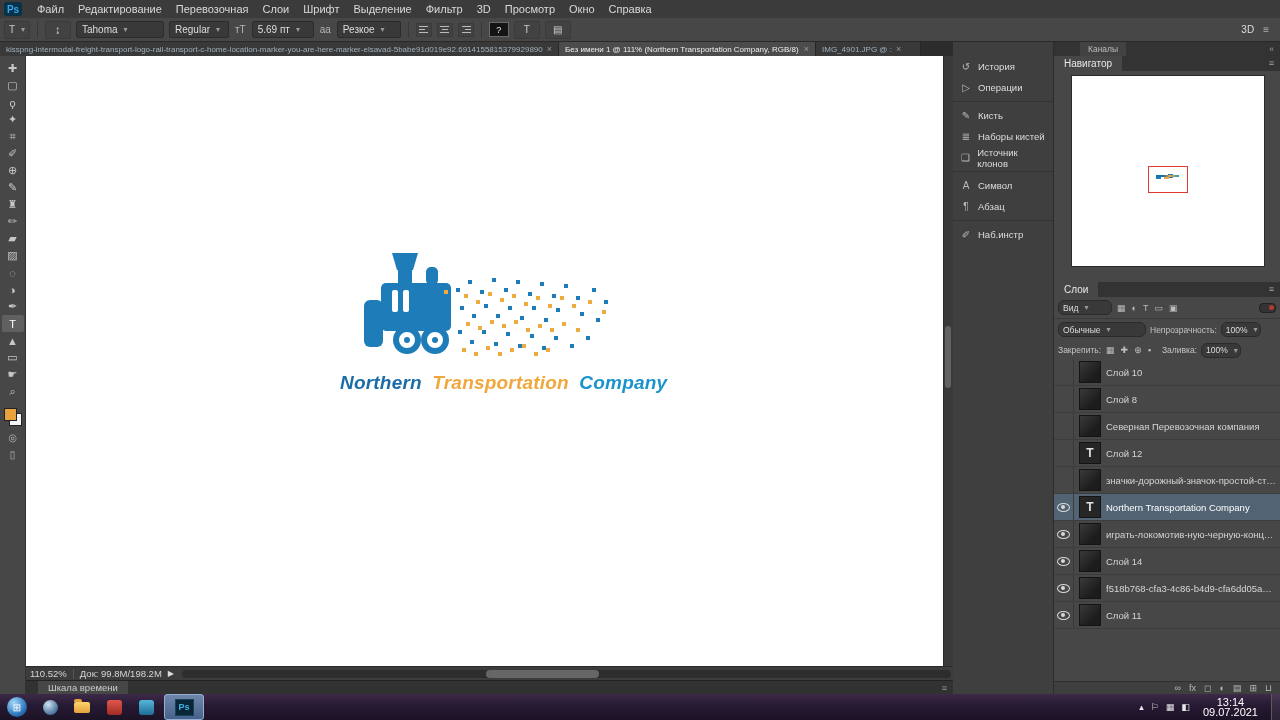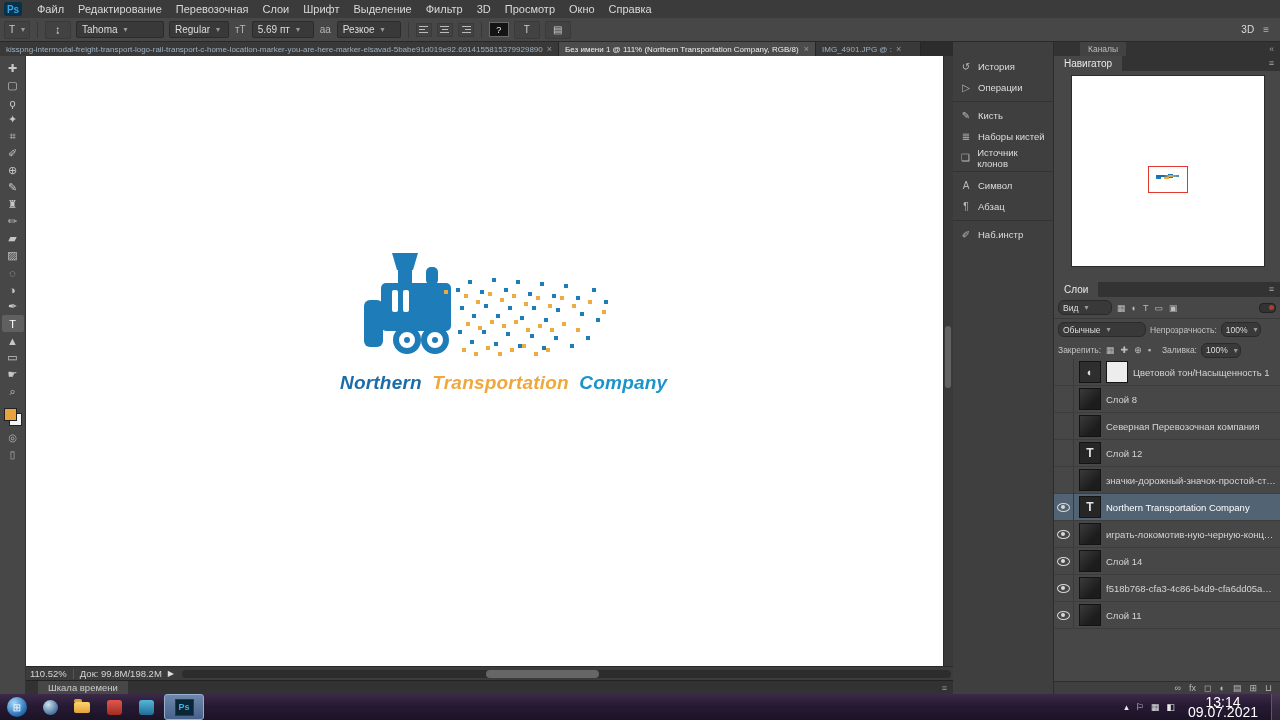--- a/index.html
+++ b/index.html
@@ -108,21 +108,21 @@
   .start-orb{width:20px;height:20px;border-radius:50%;margin:0 7px;background:radial-gradient(circle at 35% 30%,#a6d8f8,#2f7ac0 60%,#123a6b);display:flex;align-items:center;justify-content:center;color:#fff;font-size:10px;}
   .tb-icon{width:30px;height:24px;display:flex;align-items:center;justify-content:center;border-radius:2px;margin:0 1px;}
   .ic-globe{width:15px;height:15px;border-radius:50%;background:radial-gradient(circle at 35% 30%,#cfe3ef,#5b82a8 60%,#25476b);}
   .ic-folder{width:16px;height:11px;background:linear-gradient(#ffd46b,#e2a23c);border-radius:2px;position:relative;}
   .ic-folder::before{content:"";position:absolute;left:0;top:-3px;width:8px;height:3px;background:#e2a23c;border-radius:2px 2px 0 0;}
   .ic-red{width:15px;height:15px;background:linear-gradient(#e2574b,#a02c22);border-radius:3px;}
   .ic-teal{width:15px;height:15px;background:linear-gradient(#55b7d9,#1f6d96);border-radius:3px;}
   .tb-ps{width:38px;height:24px;margin-left:2px;background:linear-gradient(#70880aa,#46628a);background:linear-gradient(#6f87aa,#46628a);border:1px solid #93b0d2;border-radius:3px;display:flex;align-items:center;justify-content:center;}
   .tb-ps .psq{width:17px;height:15px;background:#0a2636;color:#3ab3ec;font-size:9px;font-weight:bold;display:flex;align-items:center;justify-content:center;border:1px solid #3ab3ec33;}
   .tray{margin-left:auto;display:flex;align-items:center;gap:7px;color:#e8e8e8;font-size:9px;}
-  .clock{display:flex;flex-direction:column;align-items:center;justify-content:center;font-size:14px;line-height:10.5px;color:#fff;margin:0 6px;}
+  .clock{display:flex;flex-direction:column;align-items:center;justify-content:center;font-size:11px;line-height:10.5px;color:#fff;margin:0 6px;}
   .show-desktop{width:8px;height:26px;border-left:1px solid #5a5a5a;background:rgba(255,255,255,0.07);}
 </style>
 </head>
 <body>
 
 <div id="app">
 
   <div class="menubar">
     <span class="ps-logo">Ps</span>
     <span class="menu-item">Файл</span>
@@ -420,23 +420,22 @@
         <span class="fico">▪</span>
         <span class="tiny-label" style="margin-left:6px">Заливка:</span>
         <span class="mini-field dd" style="width:30px">100%</span>
       </div>
 
       <div class="layer-list">
         <div class="layer-row">
           <span class="eye-cell">
               <span class="eye hidden"></span>
             </span>
-          <span class="thumb adj"></span>
-          <span class="mask"></span>
-          <span class="layer-name">Цветовой тон/Насыщенность 1</span>
+          <span class="thumb img"></span>
+          <span class="layer-name">Слой 10</span>
         </div>
         <div class="layer-row">
           <span class="eye-cell">
               <span class="eye hidden"></span>
             </span>
           <span class="thumb img"></span>
           <span class="layer-name">Слой 8</span>
         </div>
         <div class="layer-row">
           <span class="eye-cell">

